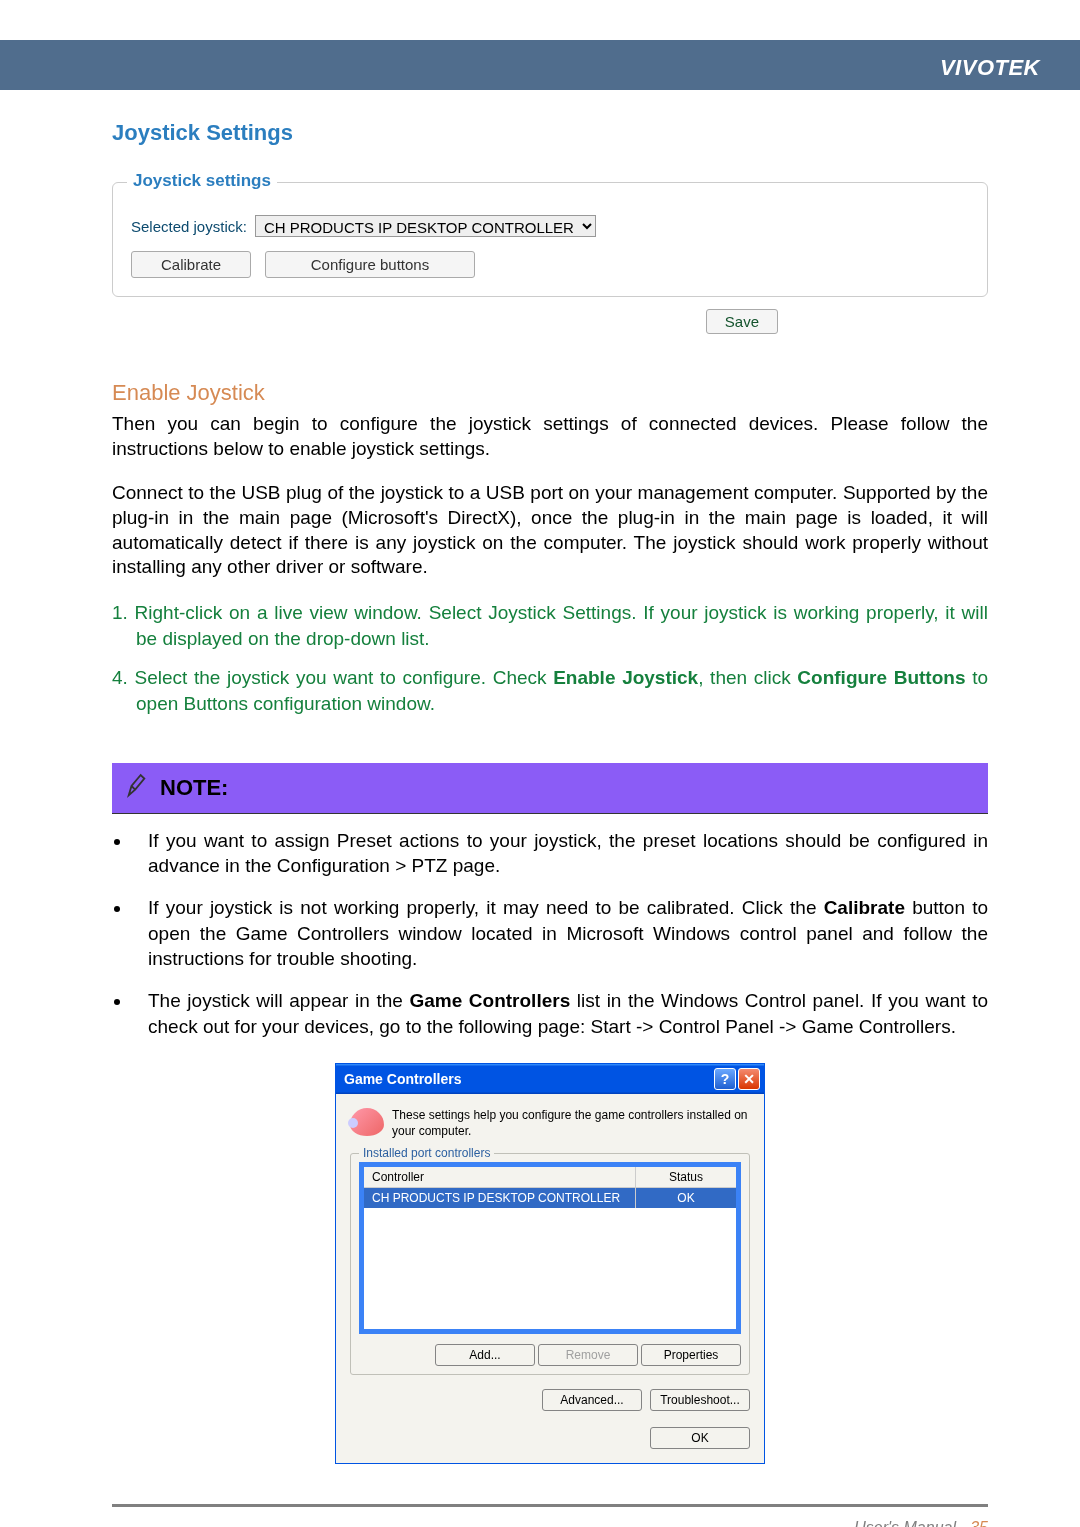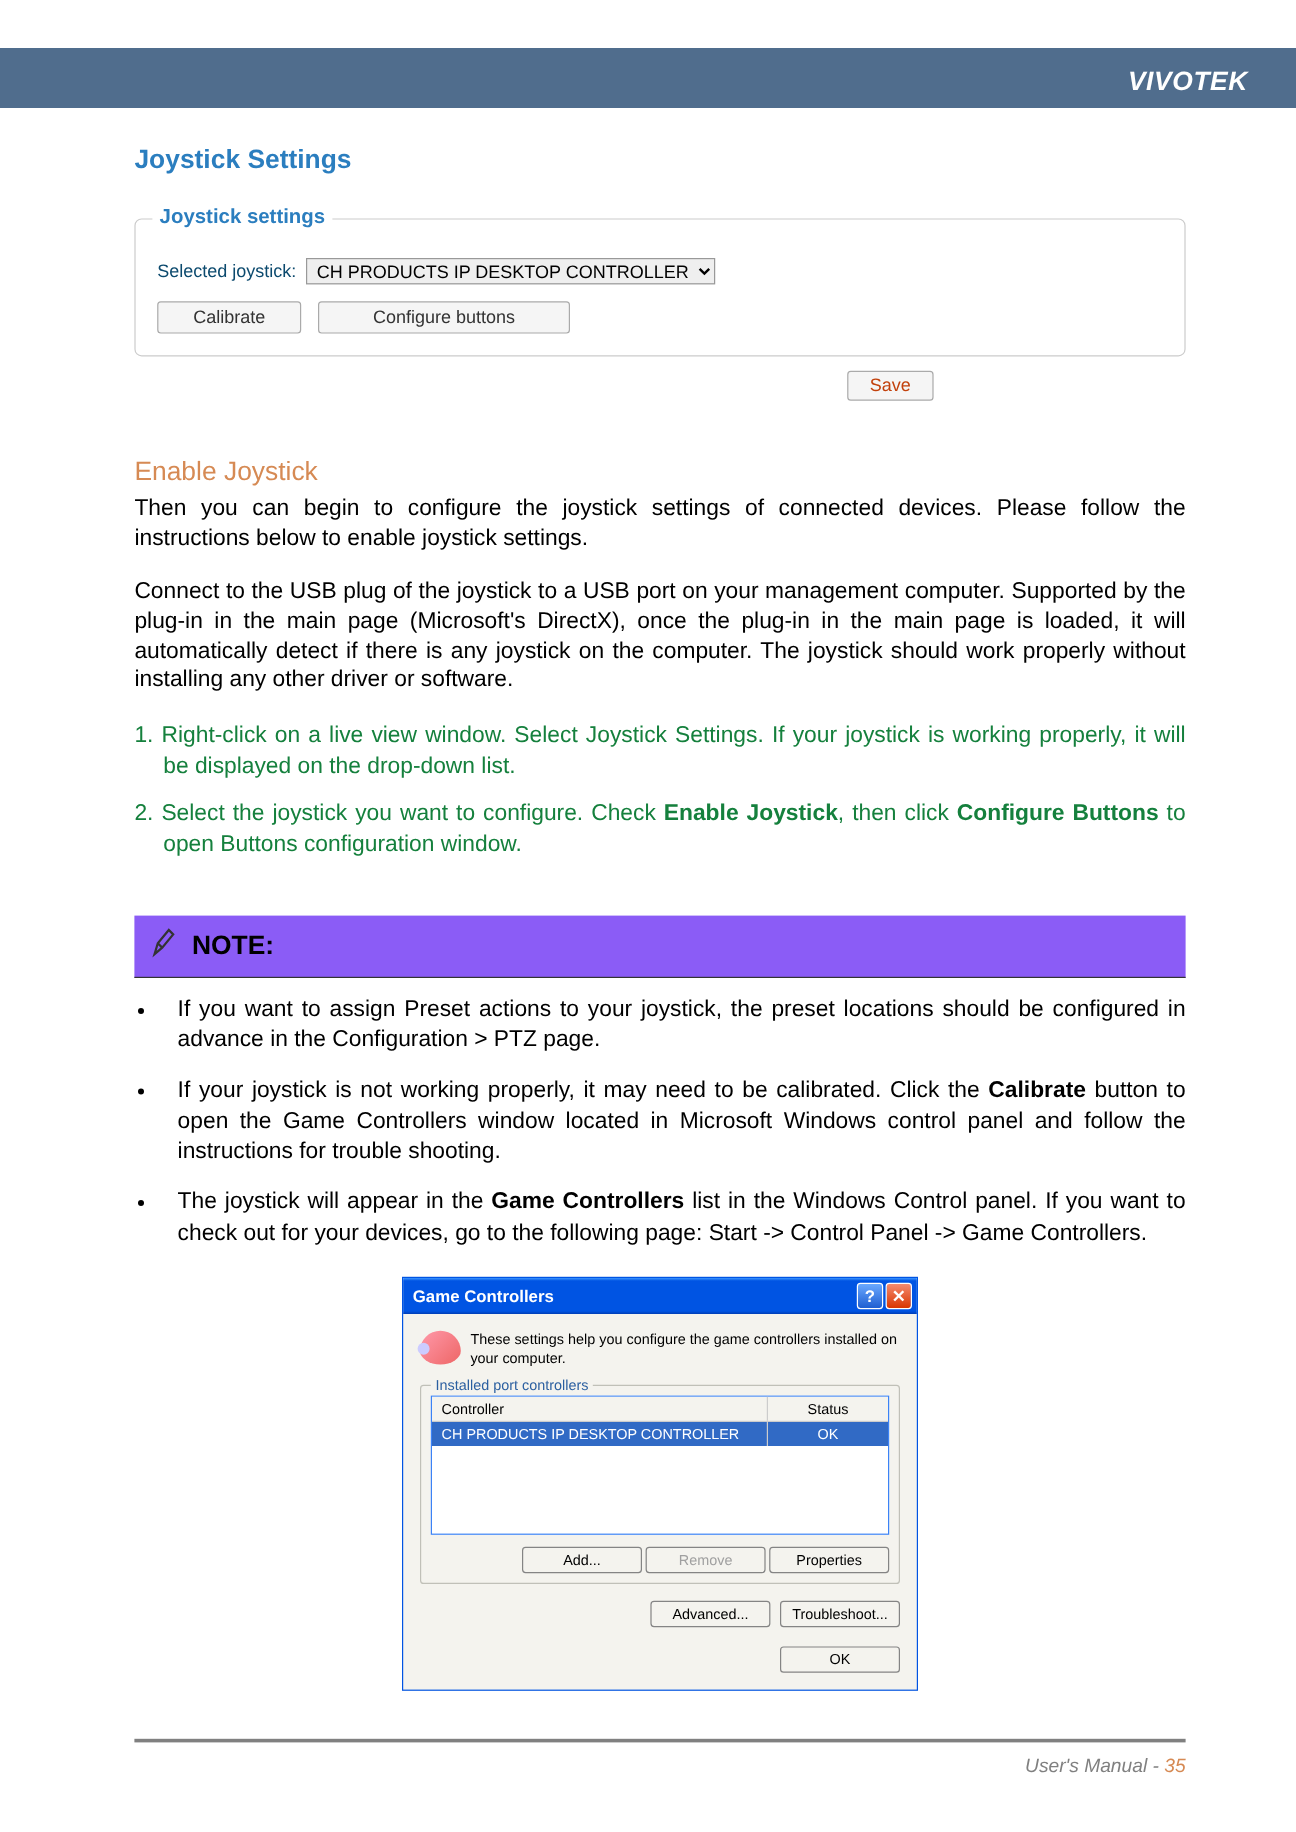--- a/index.html
+++ b/index.html
@@ -81,21 +81,21 @@
     text-align: center;
   }
   .btn-wide { min-width: 210px; }
   .save-row { text-align: right; margin-top: 12px; margin-right: 210px;}
   .save-btn {
     background: #f5f5f5;
     border: 1px solid #aaa;
     border-radius: 3px;
     padding: 3px 18px;
     font-size: 15px;
-    color: #c2410c;
+    color: #14532d;
     cursor: pointer;
   }
   .sub-title {
     color: #d68a54;
     font-size: 22px;
     margin-top: 46px;
     margin-bottom: 6px;
   }
   .body-text {
     font-size: 19px;
@@ -209,23 +209,23 @@
   }
   .xp-legend {
     position: absolute;
     top: -8px; left: 8px;
     background: #f4f3ee;
     padding: 0 4px;
     font-size: 12px;
     color: #2b5fa0;
   }
   .xp-list {
-    border: 1px solid #3b82f6;
+    border: 5px solid #3b82f6;
     background: #fff;
-    height: 116px;
+    height: 172px;
   }
   .xp-list-header {
     display: flex;
     background: #f4f3ee;
     border-bottom: 1px solid #ccc;
   }
   .xp-col { padding: 3px 8px; font-size: 12px; color: #000; }
   .xp-col-controller { flex: 1; border-right: 1px solid #ccc; }
   .xp-col-status { width: 100px; text-align: center; }
   .xp-list-row {
@@ -301,21 +301,21 @@
     <button class="save-btn">Save</button>
   </div>
 
   <div class="sub-title">Enable Joystick</div>
   <p class="body-text">Then you can begin to configure the joystick settings of connected devices. Please follow the instructions below to enable joystick settings.</p>
   <p class="body-text">Connect to the USB plug of the joystick to a USB port on your management computer. Supported by the plug-in in the main page (Microsoft's DirectX), once the plug-in in the main page is loaded, it will automatically detect if there is any joystick on the computer. The joystick should work properly without installing any other driver or software.</p>
 
   <ul class="num-list">
     <li>1. Right-click on a live view window. Select Joystick Settings. If your joystick is working properly, it will be displayed on the drop-down list.</li>
     <li>
-      <span>2. Select the joystick you want to configure. Check </span><span class="bold">Enable Joystick</span><span>, then click </span><span class="bold">Configure Buttons</span><span> to open Buttons configuration window.</span>
+      <span>4. Select the joystick you want to configure. Check </span><span class="bold">Enable Joystick</span><span>, then click </span><span class="bold">Configure Buttons</span><span> to open Buttons configuration window.</span>
     </li>
   </ul>
 
   <div class="note-block">
     <div class="note-header">
       <span>
         <svg viewBox="0 0 24 28">
             <path d="M3 24 L6 14 L16 2 L20 6 L10 18 L3 24 Z M6 14 L10 18" fill="none" stroke="#333" stroke-width="2"></path>
           </svg>
       </span>

